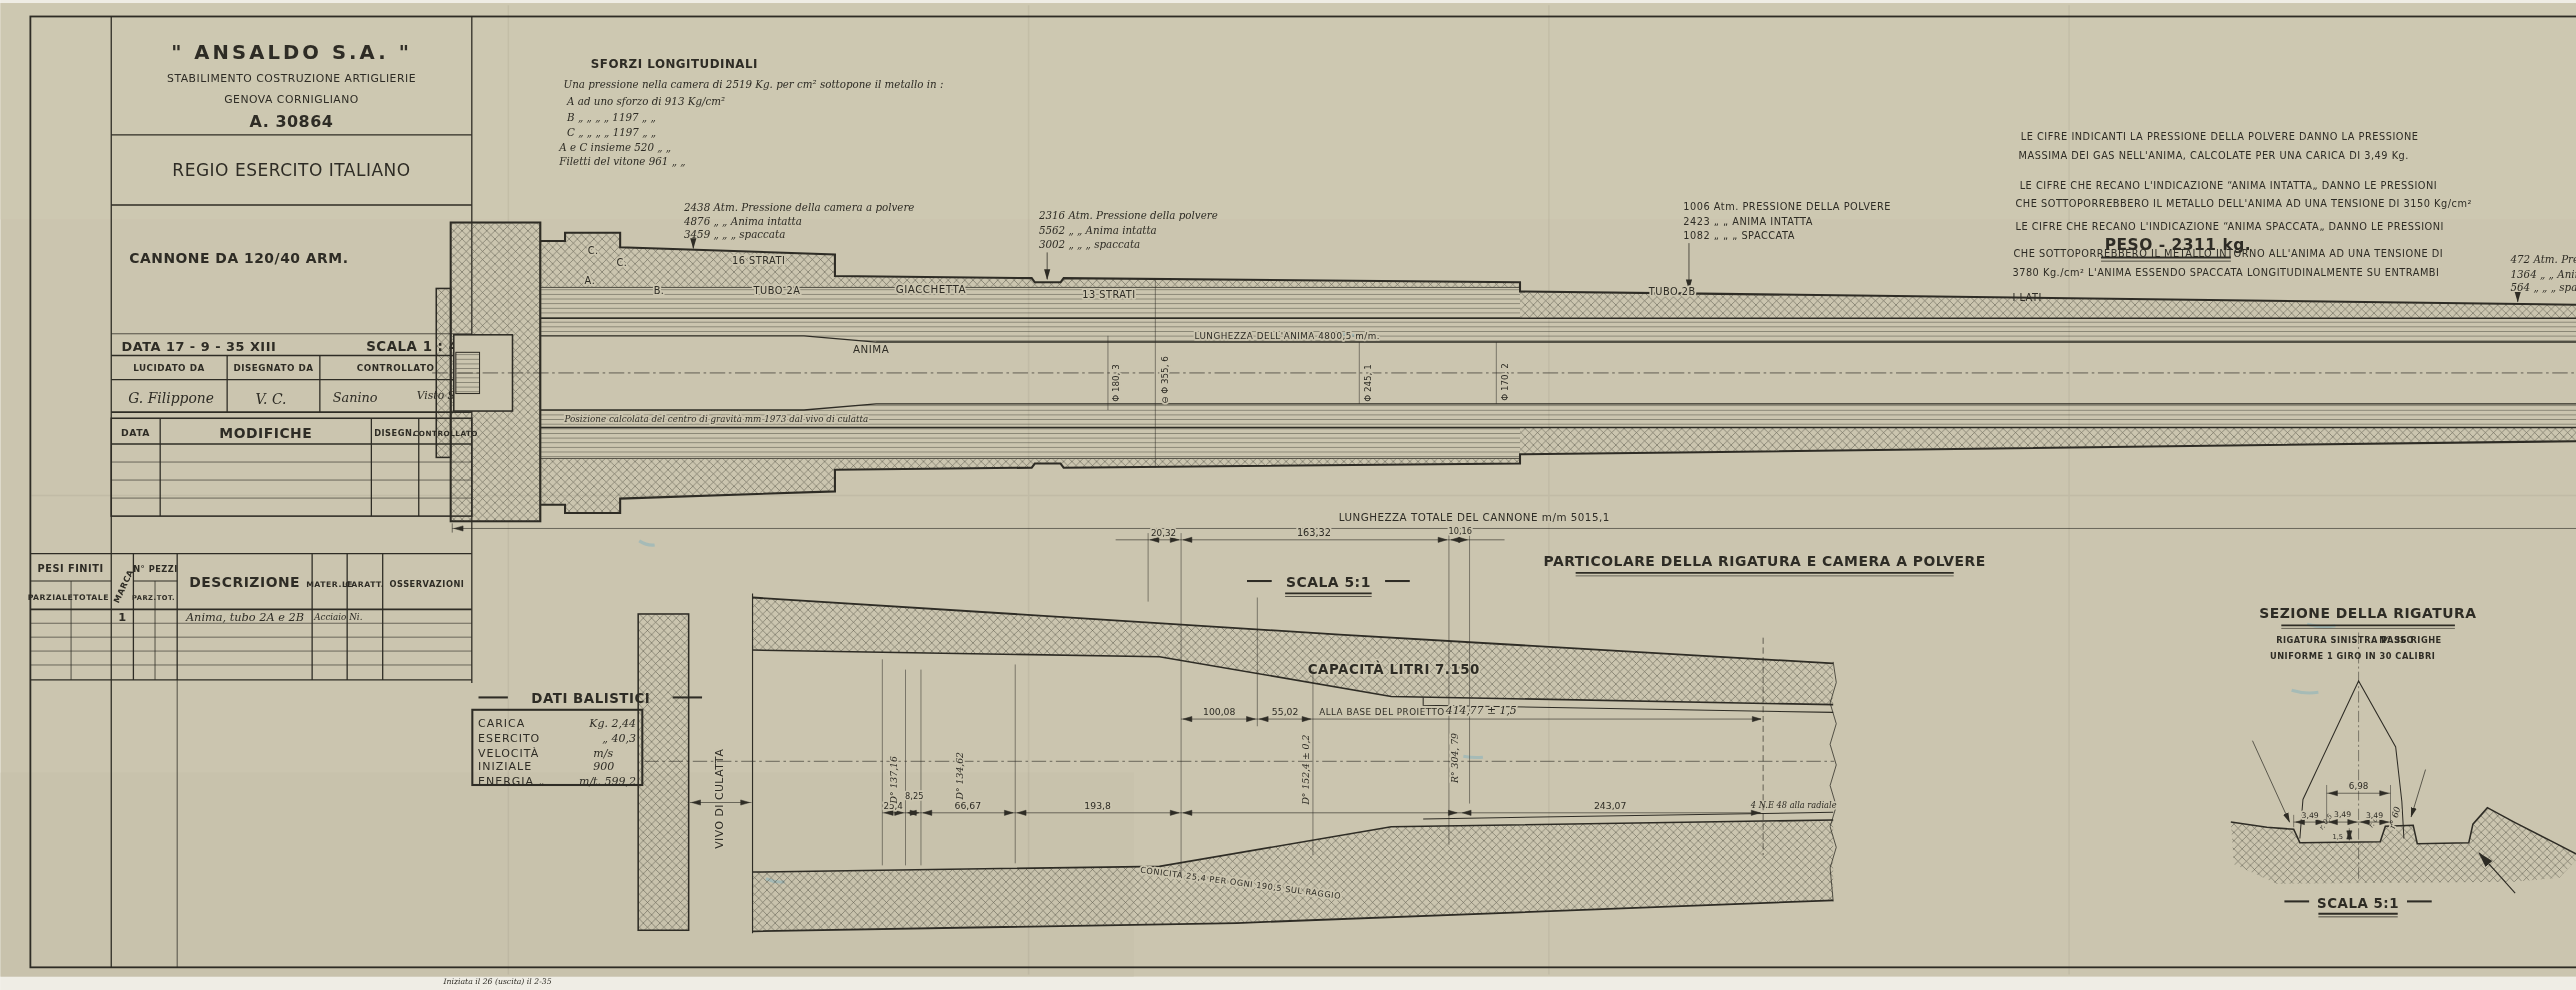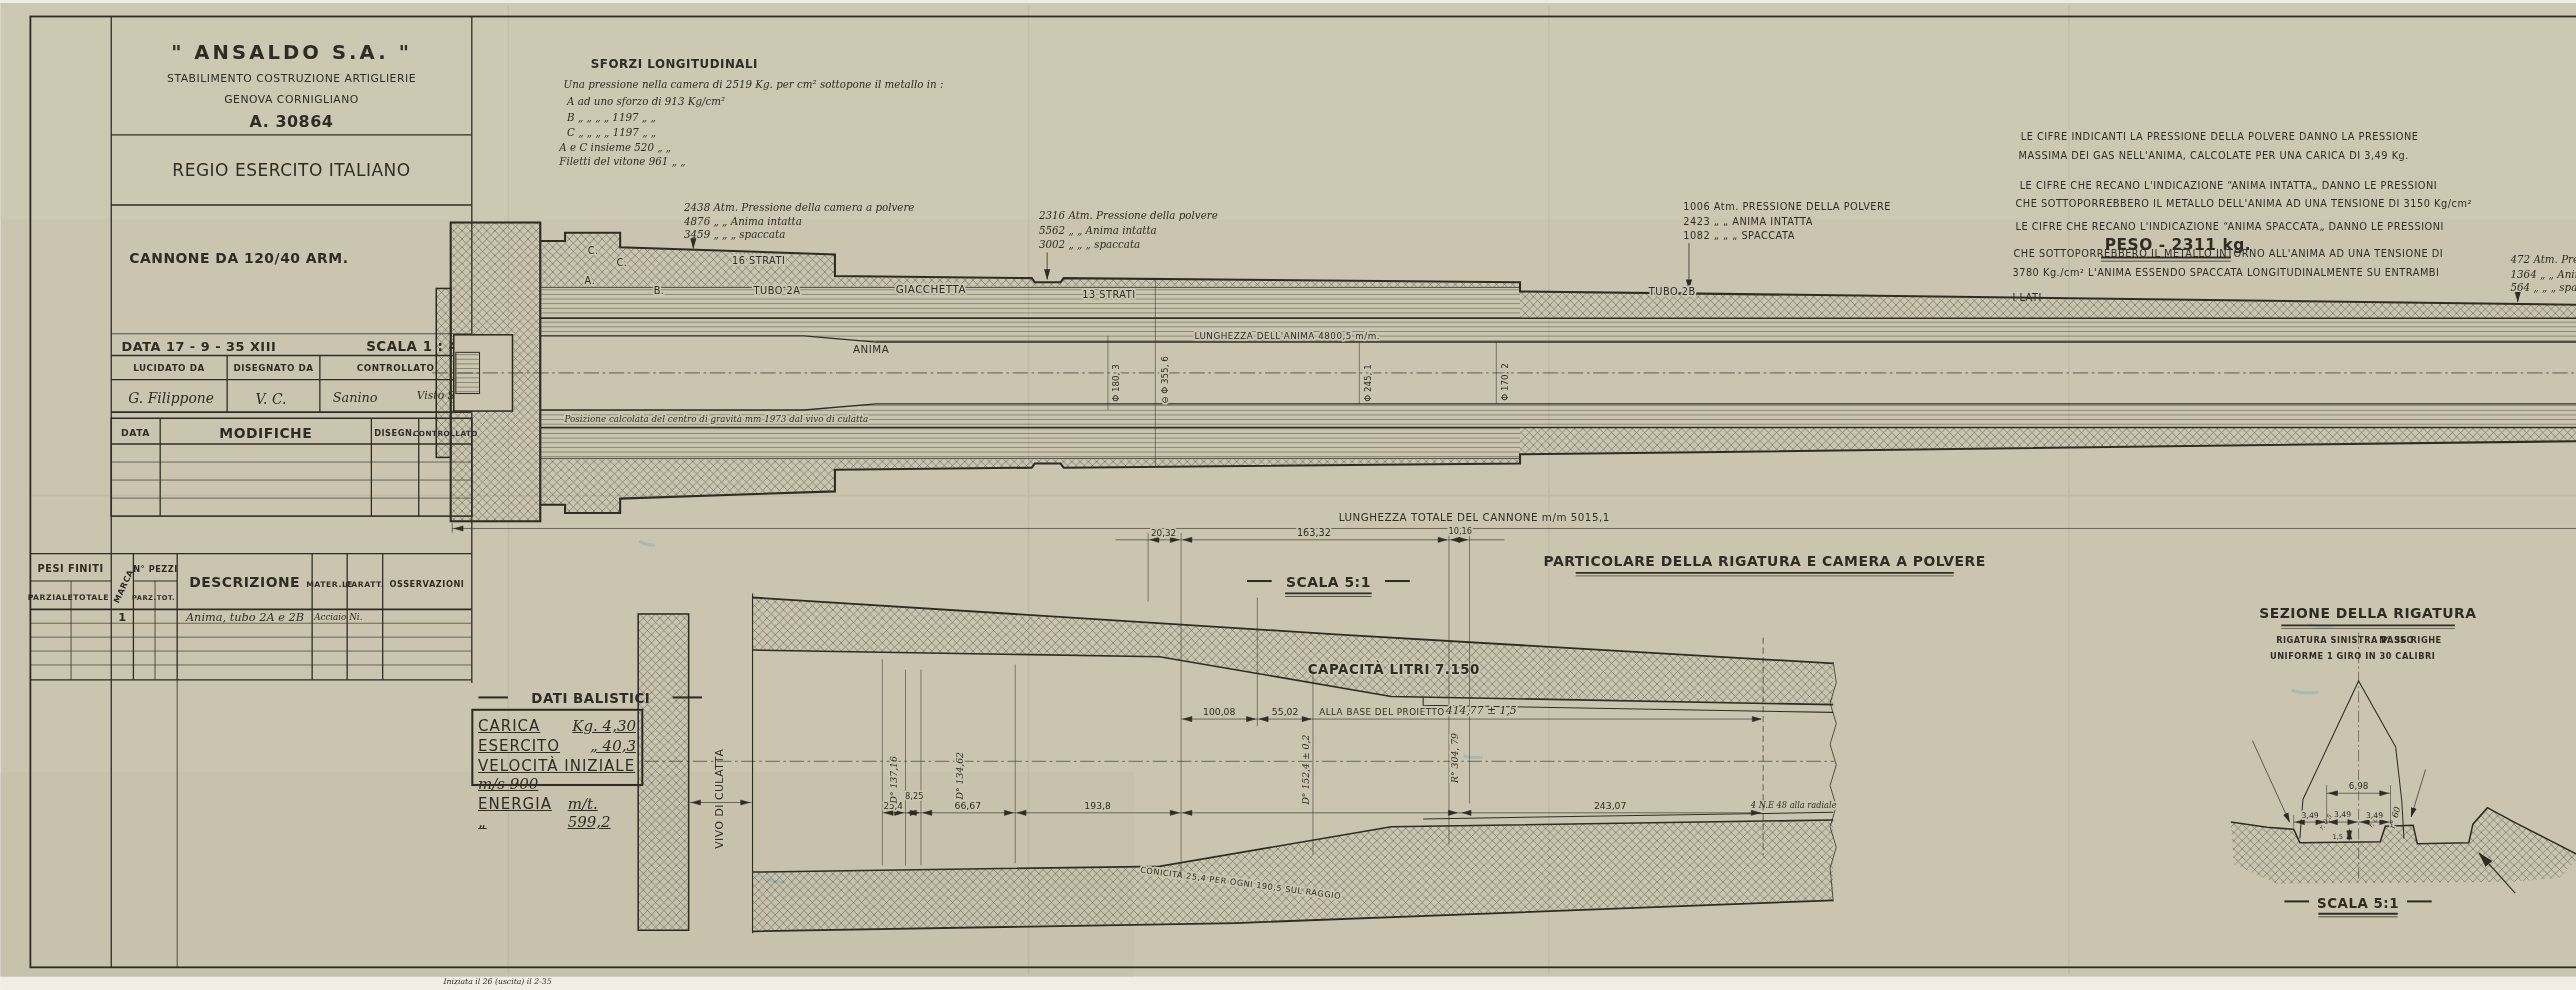--- a/index.html
+++ b/index.html
@@ -440,30 +440,30 @@
     <text class="stencil" x="5562" y="1846" font-size="29" font-weight="bold" letter-spacing="2">A. 30864</text>
     <text class="hand" x="860" y="1910" font-size="15">Iniziata il 26 (uscita) il 2-35</text>
     <g fill="#97958c" opacity="0.65">
       <rect x="5424" y="1902" width="186" height="7"></rect>
       <rect x="5636" y="1902" width="122" height="7"></rect>
       <rect x="5470" y="1913" width="220" height="5"></rect>
     </g>
   </g>
 </svg>
 
-<div style="position:absolute;left:478px;top:715px;width:158px;font-size:15px;color:#2e2c25;text-decoration:underline;">
+<div style="position:absolute;left:478px;top:715px;width:158px;font-size:11px;color:#2e2c25;">
   <div style="display:flex;justify-content:space-between;margin:2.1px 0;">
     <span class="stencil">CARICA</span>
-    <span class="hand">Kg.  4,30</span>
+    <span class="hand">Kg.  2,44</span>
   </div>
   <div style="display:flex;justify-content:space-between;margin:2.1px 0;">
     <span class="stencil">ESERCITO</span>
     <span class="hand">„  40,3</span>
   </div>
-  <div style="display:flex;justify-content:space-between;margin:2.1px 0;flex-direction:column;">
+  <div style="display:flex;justify-content:space-between;margin:2.1px 0;">
     <span class="stencil">VELOCITÀ INIZIALE</span>
     <span class="hand">m/s 900</span>
   </div>
   <div style="display:flex;justify-content:space-between;margin:2.1px 0;gap:12px;">
     <span class="stencil">ENERGIA   „</span>
     <span class="hand">m/t.  599,2</span>
   </div>
 </div>
 </div>
 

